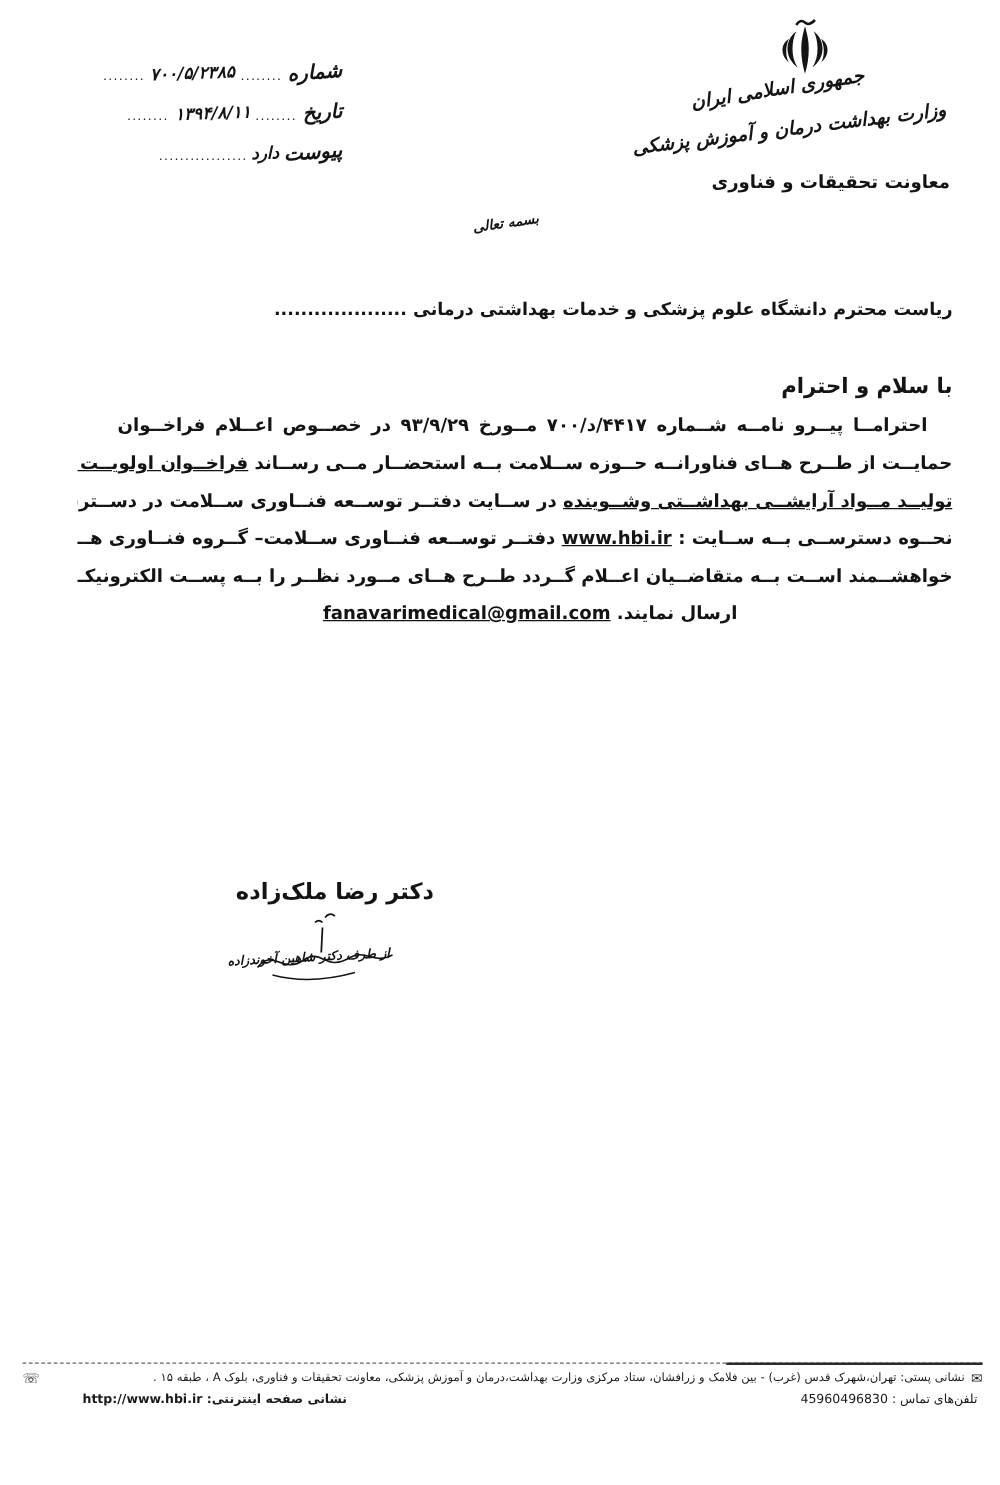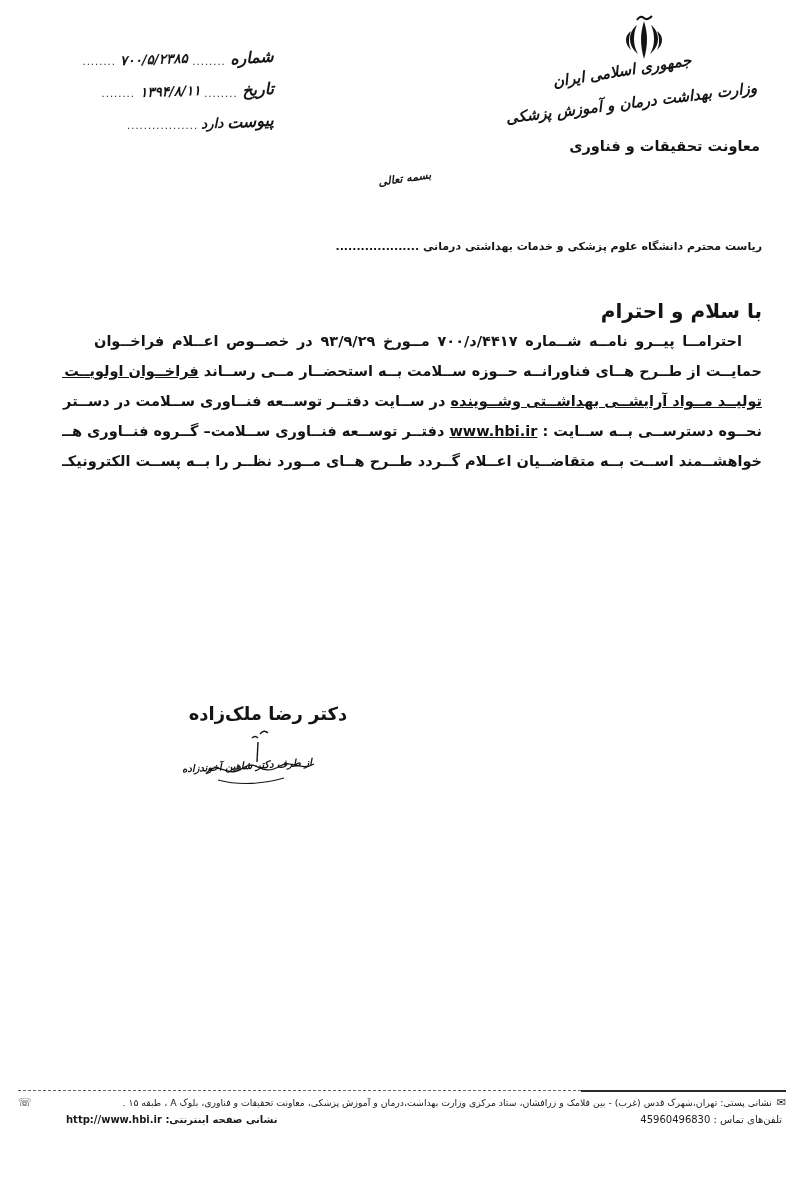--- a/index.html
+++ b/index.html
@@ -19,22 +19,22 @@
   .refs{top:48px;left:32px;width:242px;direction:rtl;}
   .ref-row{display:flex;align-items:flex-end;gap:4px;margin-bottom:13px;}
   .ref-label{font-style:italic;font-weight:bold;font-size:16px;transform:rotate(-4deg);font-family:"DejaVu Serif",serif;}
   .ref-dots{letter-spacing:1px;font-size:10px;color:#222;overflow:hidden;max-width:34px;white-space:nowrap;direction:ltr;}
   .ref-dots.long{max-width:70px;}
   .ref-value{font-style:italic;font-weight:bold;font-size:13.5px;font-family:"DejaVu Serif",serif;white-space:nowrap;transform:rotate(-2deg);}
   
   .besmellah{top:172px;left:378px;font-style:italic;font-size:11px;font-weight:bold;transform:rotate(-8deg);font-family:"DejaVu Serif",serif;}
   
   .rtl{direction:rtl;}
-  .recipient{top:240px;right:38px;left:40px;text-align:right;font-weight:bold;font-size:11px;}
-  .salutation{top:299px;right:38px;font-weight:bold;font-size:20px;}
+  .recipient{top:240px;right:38px;left:40px;text-align:right;font-weight:bold;font-size:14px;}
+  .salutation{top:299px;right:38px;font-weight:bold;font-size:17px;}
   .body-par{top:326px;right:38px;left:62px;font-size:14.5px;font-weight:700;line-height:30px;}
   .jline{text-align:justify;text-align-last:justify;white-space:nowrap;overflow:hidden;}
   .rline{text-align:right;}
   .indent{padding-right:20px;margin-left:32px;}
   .u{text-decoration:underline;}
   .link{font-weight:bold;text-decoration:underline;}
   .line8{direction:ltr;text-align:right;padding-left:0;padding-right:172px;white-space:nowrap;}
   
   .sig{top:666px;left:178px;width:180px;text-align:center;}
   .sig-name{font-weight:bold;font-size:18px;margin-bottom:4px;margin-top:37px;}
@@ -96,20 +96,21 @@
 
 <div class="abs recipient rtl">ریاست محترم دانشگاه علوم پزشکی و خدمات بهداشتی درمانی ....................</div>
 <div class="abs salutation rtl">با سلام و احترام</div>
 
 <div class="abs body-par rtl">
   <div class="jline indent">احترامــا پیــرو نامــه شــماره ۴۴۱۷/د/۷۰۰ مــورخ ۹۳/۹/۲۹ در خصــوص اعــلام فراخــوان</div>
   <div class="jline"><span>حمایــت از طــرح هــای فناورانــه حــوزه ســلامت بــه استحضــار مــی رســاند </span><span class="u">فراخــوان اولویــت هــای</span></div>
   <div class="jline"><span class="u">تولیــد مــواد آرایشــی بهداشــتی وشــوینده</span><span> در ســایت دفتــر توســعه فنــاوری ســلامت در دســترس</span></div>
   <div class="jline"><span>نحــوه دسترســی بــه ســایت : </span><span class="link" dir="ltr">www.hbi.ir</span><span>  دفتــر توســعه فنــاوری ســلامت– گــروه فنــاوری هــای</span></div>
   <div class="jline">خواهشــمند اســت بــه متقاضــیان اعــلام گــردد طــرح هــای مــورد نظــر را بــه پســت الکترونیکــی</div>
+  <div class="line8"><span class="link">fanavarimedical@gmail.com</span>&nbsp;<span dir="rtl">ارسال نمایند.</span></div>
 </div>
 
 <div class="abs sig rtl">
   <div class="sig-name">دکتر رضا ملک‌زاده</div>
   <div class="sig-hand">
     <svg class="sig-svg" width="150" height="58" viewBox="0 0 150 58">
       <path d="M72 6 q4 -5 8 -1 M64 10 q3 -3 6 0" fill="none" stroke="#141414" stroke-width="1.4"></path>
       <path d="M70 14 L69 34" fill="none" stroke="#141414" stroke-width="1.4"></path>
       <path d="M18 46 C30 30 38 52 55 40 C70 30 72 50 92 38 C104 31 112 44 126 36" fill="none" stroke="#141414" stroke-width="1.3"></path>
       <path d="M30 52 q30 8 66 -2" fill="none" stroke="#141414" stroke-width="1.1"></path>

